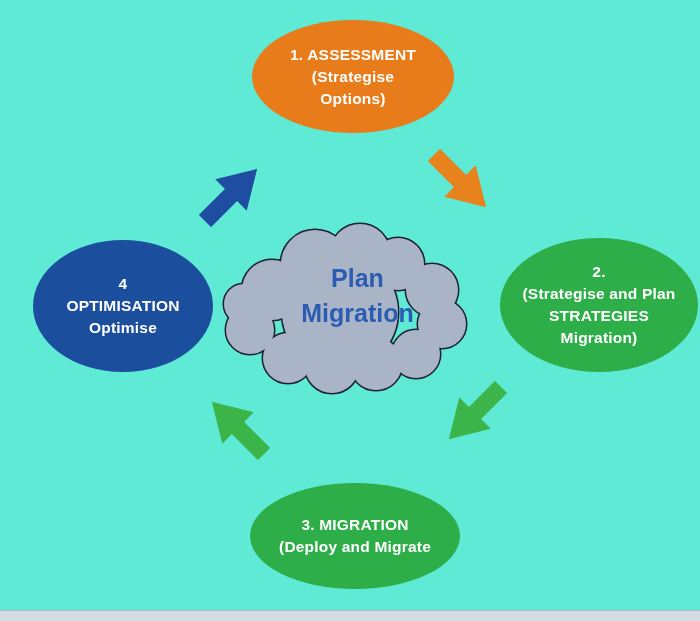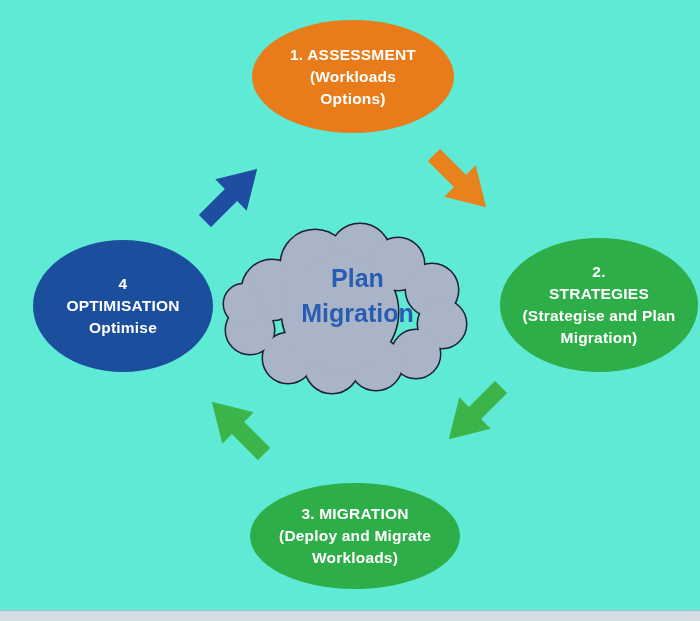--- a/index.html
+++ b/index.html
@@ -44,35 +44,34 @@
     border-top:1px solid #AEBAC7;
   }
 </style>
 </head>
 <body>
 
 <div class="stage" style="background: #5eead4;">
 
   <div class="node node-assessment" style="background: rgb(232, 124, 26);">
     <span>1. ASSESSMENT</span>
-    <span>(Workloads</span>
+    <span>(Strategise</span>
     <span>Options)</span>
   </div>
 
   <div class="node node-strategies" style="background: rgb(46, 174, 72);">
     <span>2.</span>
+    <span>(Strategise and Plan</span>
     <span>STRATEGIES</span>
-    <span>(Strategise and Plan</span>
     <span>Migration)</span>
   </div>
 
   <div class="node node-migration" style="background: rgb(46, 174, 72);">
     <span>3. MIGRATION</span>
     <span>(Deploy and Migrate</span>
-    <span>Workloads)</span>
   </div>
 
   <div class="node node-optimisation" style="background: rgb(28, 78, 158);">
     <span>4</span>
     <span>OPTIMISATION</span>
     <span>Optimise</span>
   </div>
 
   <div class="arrow-box arrow-ne">
     <svg width="74" height="50" viewBox="0 0 120 80">

